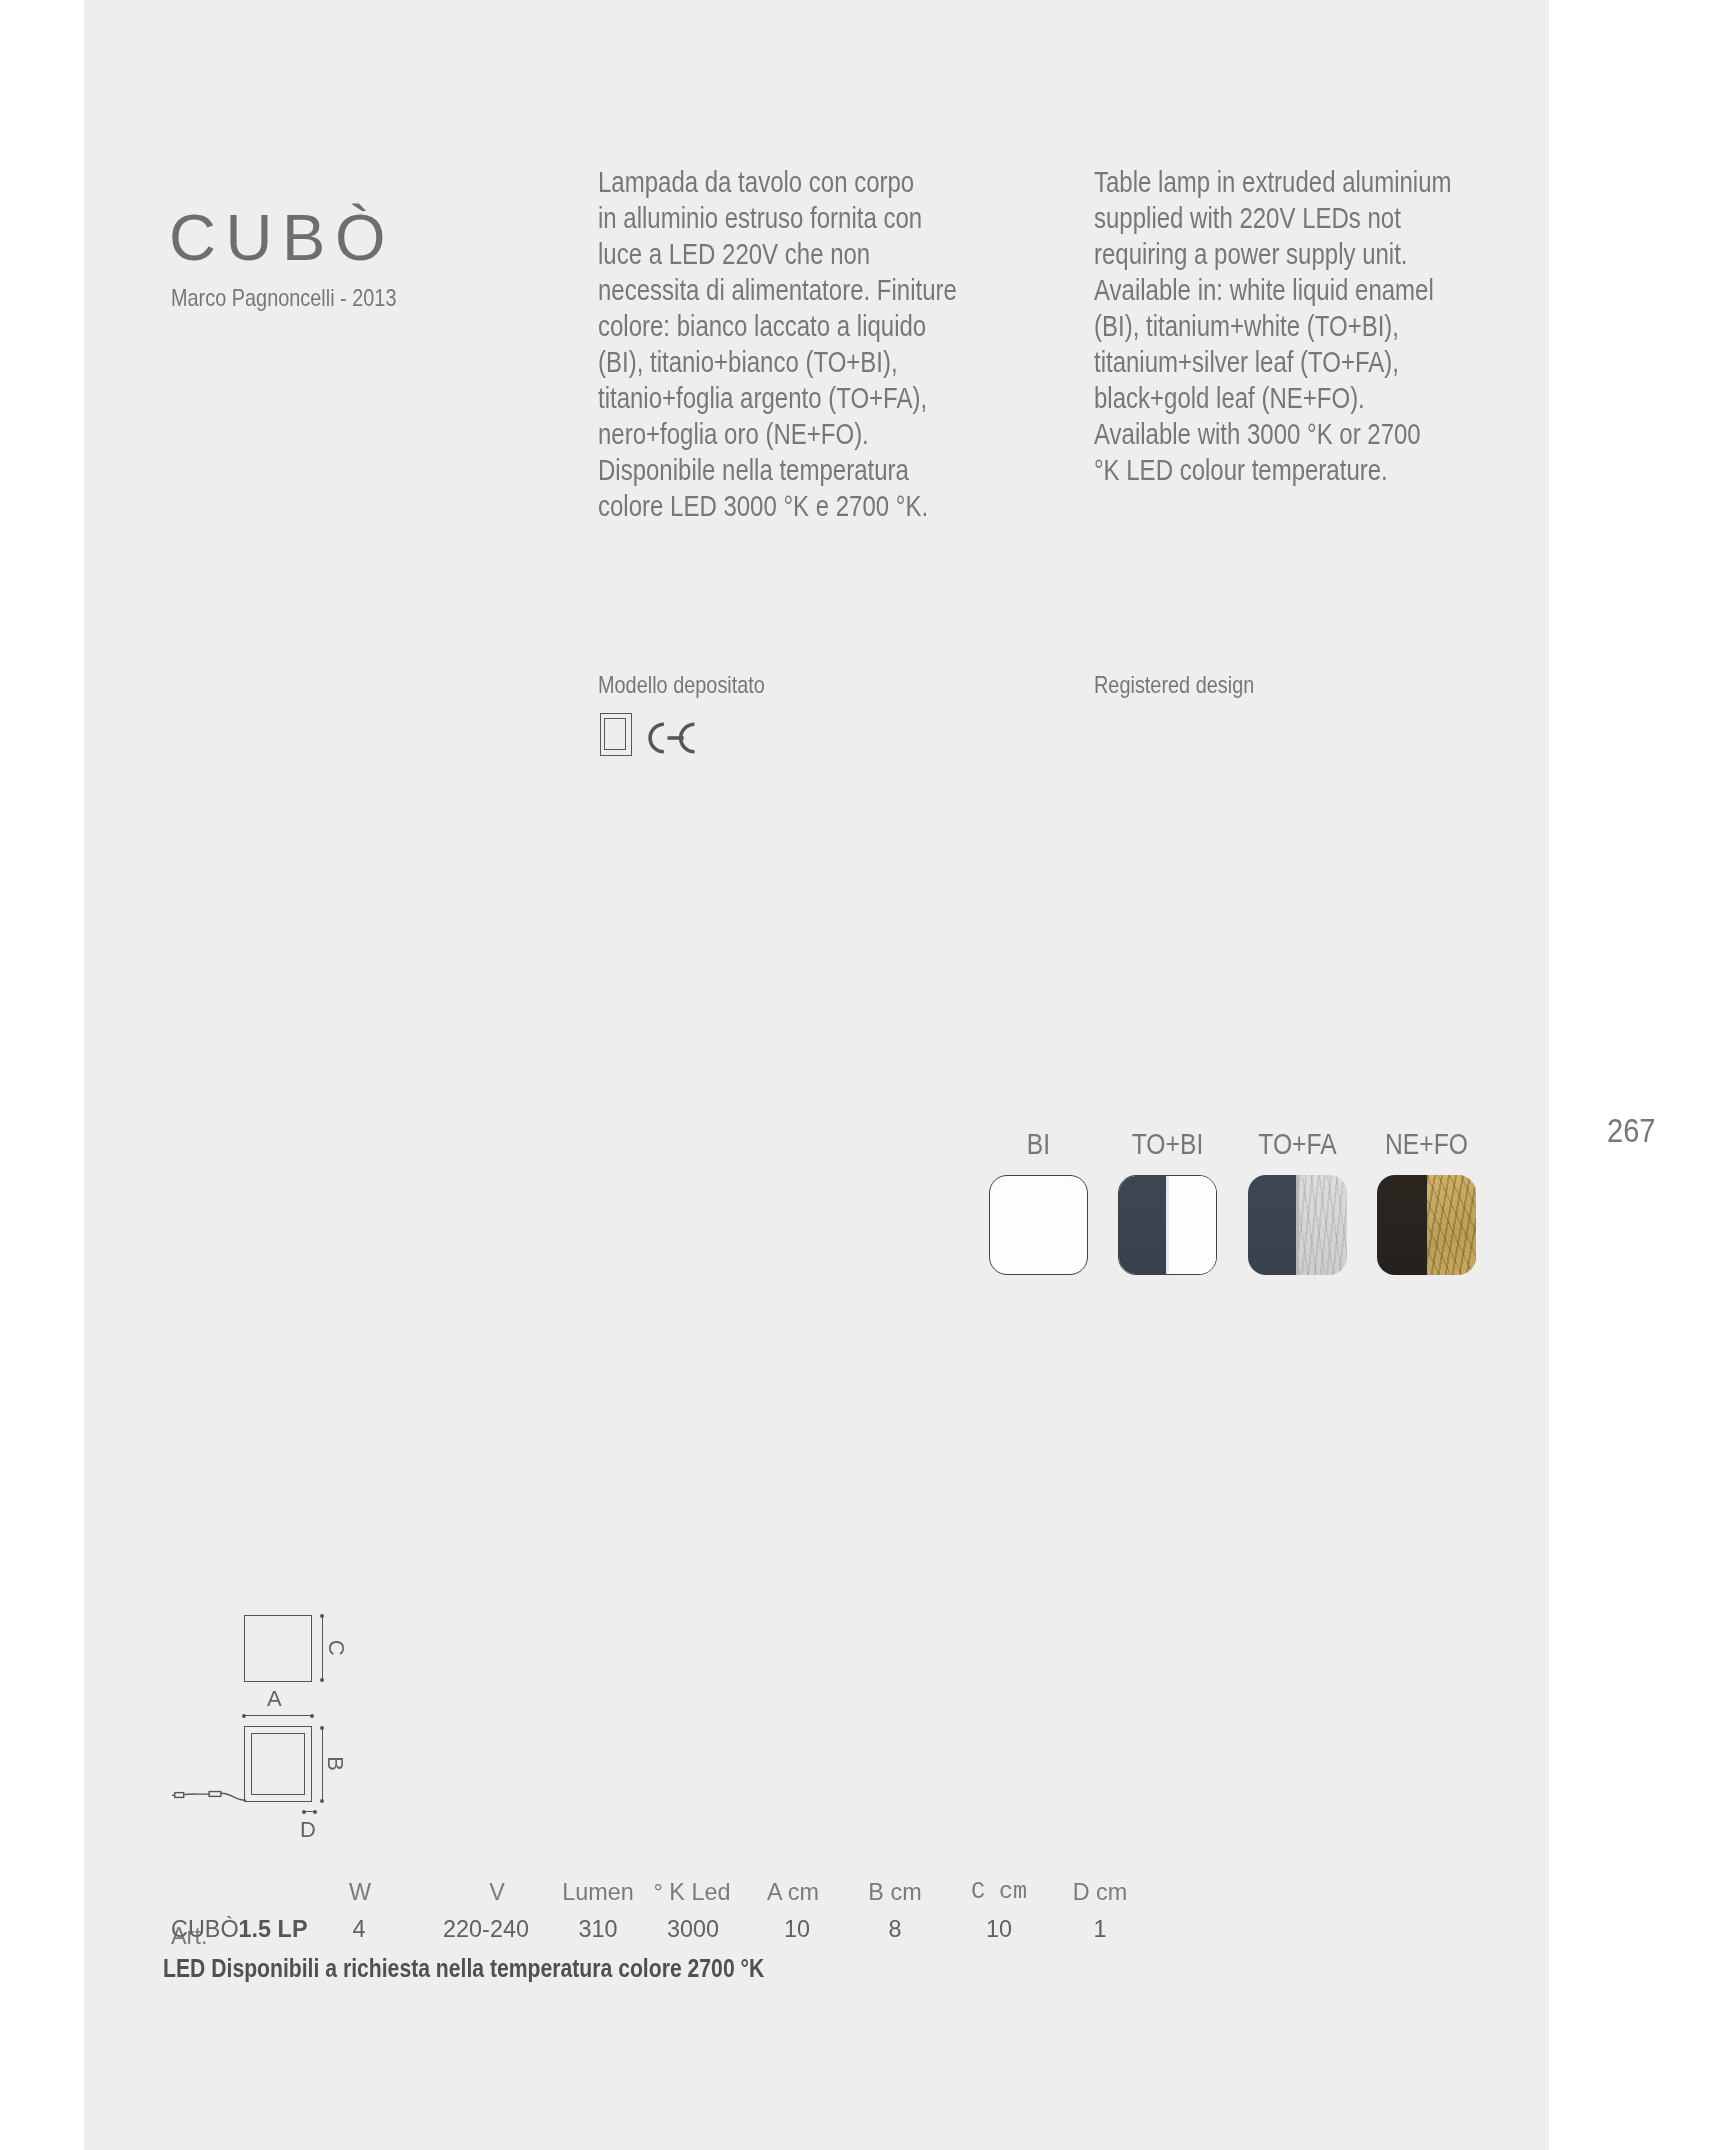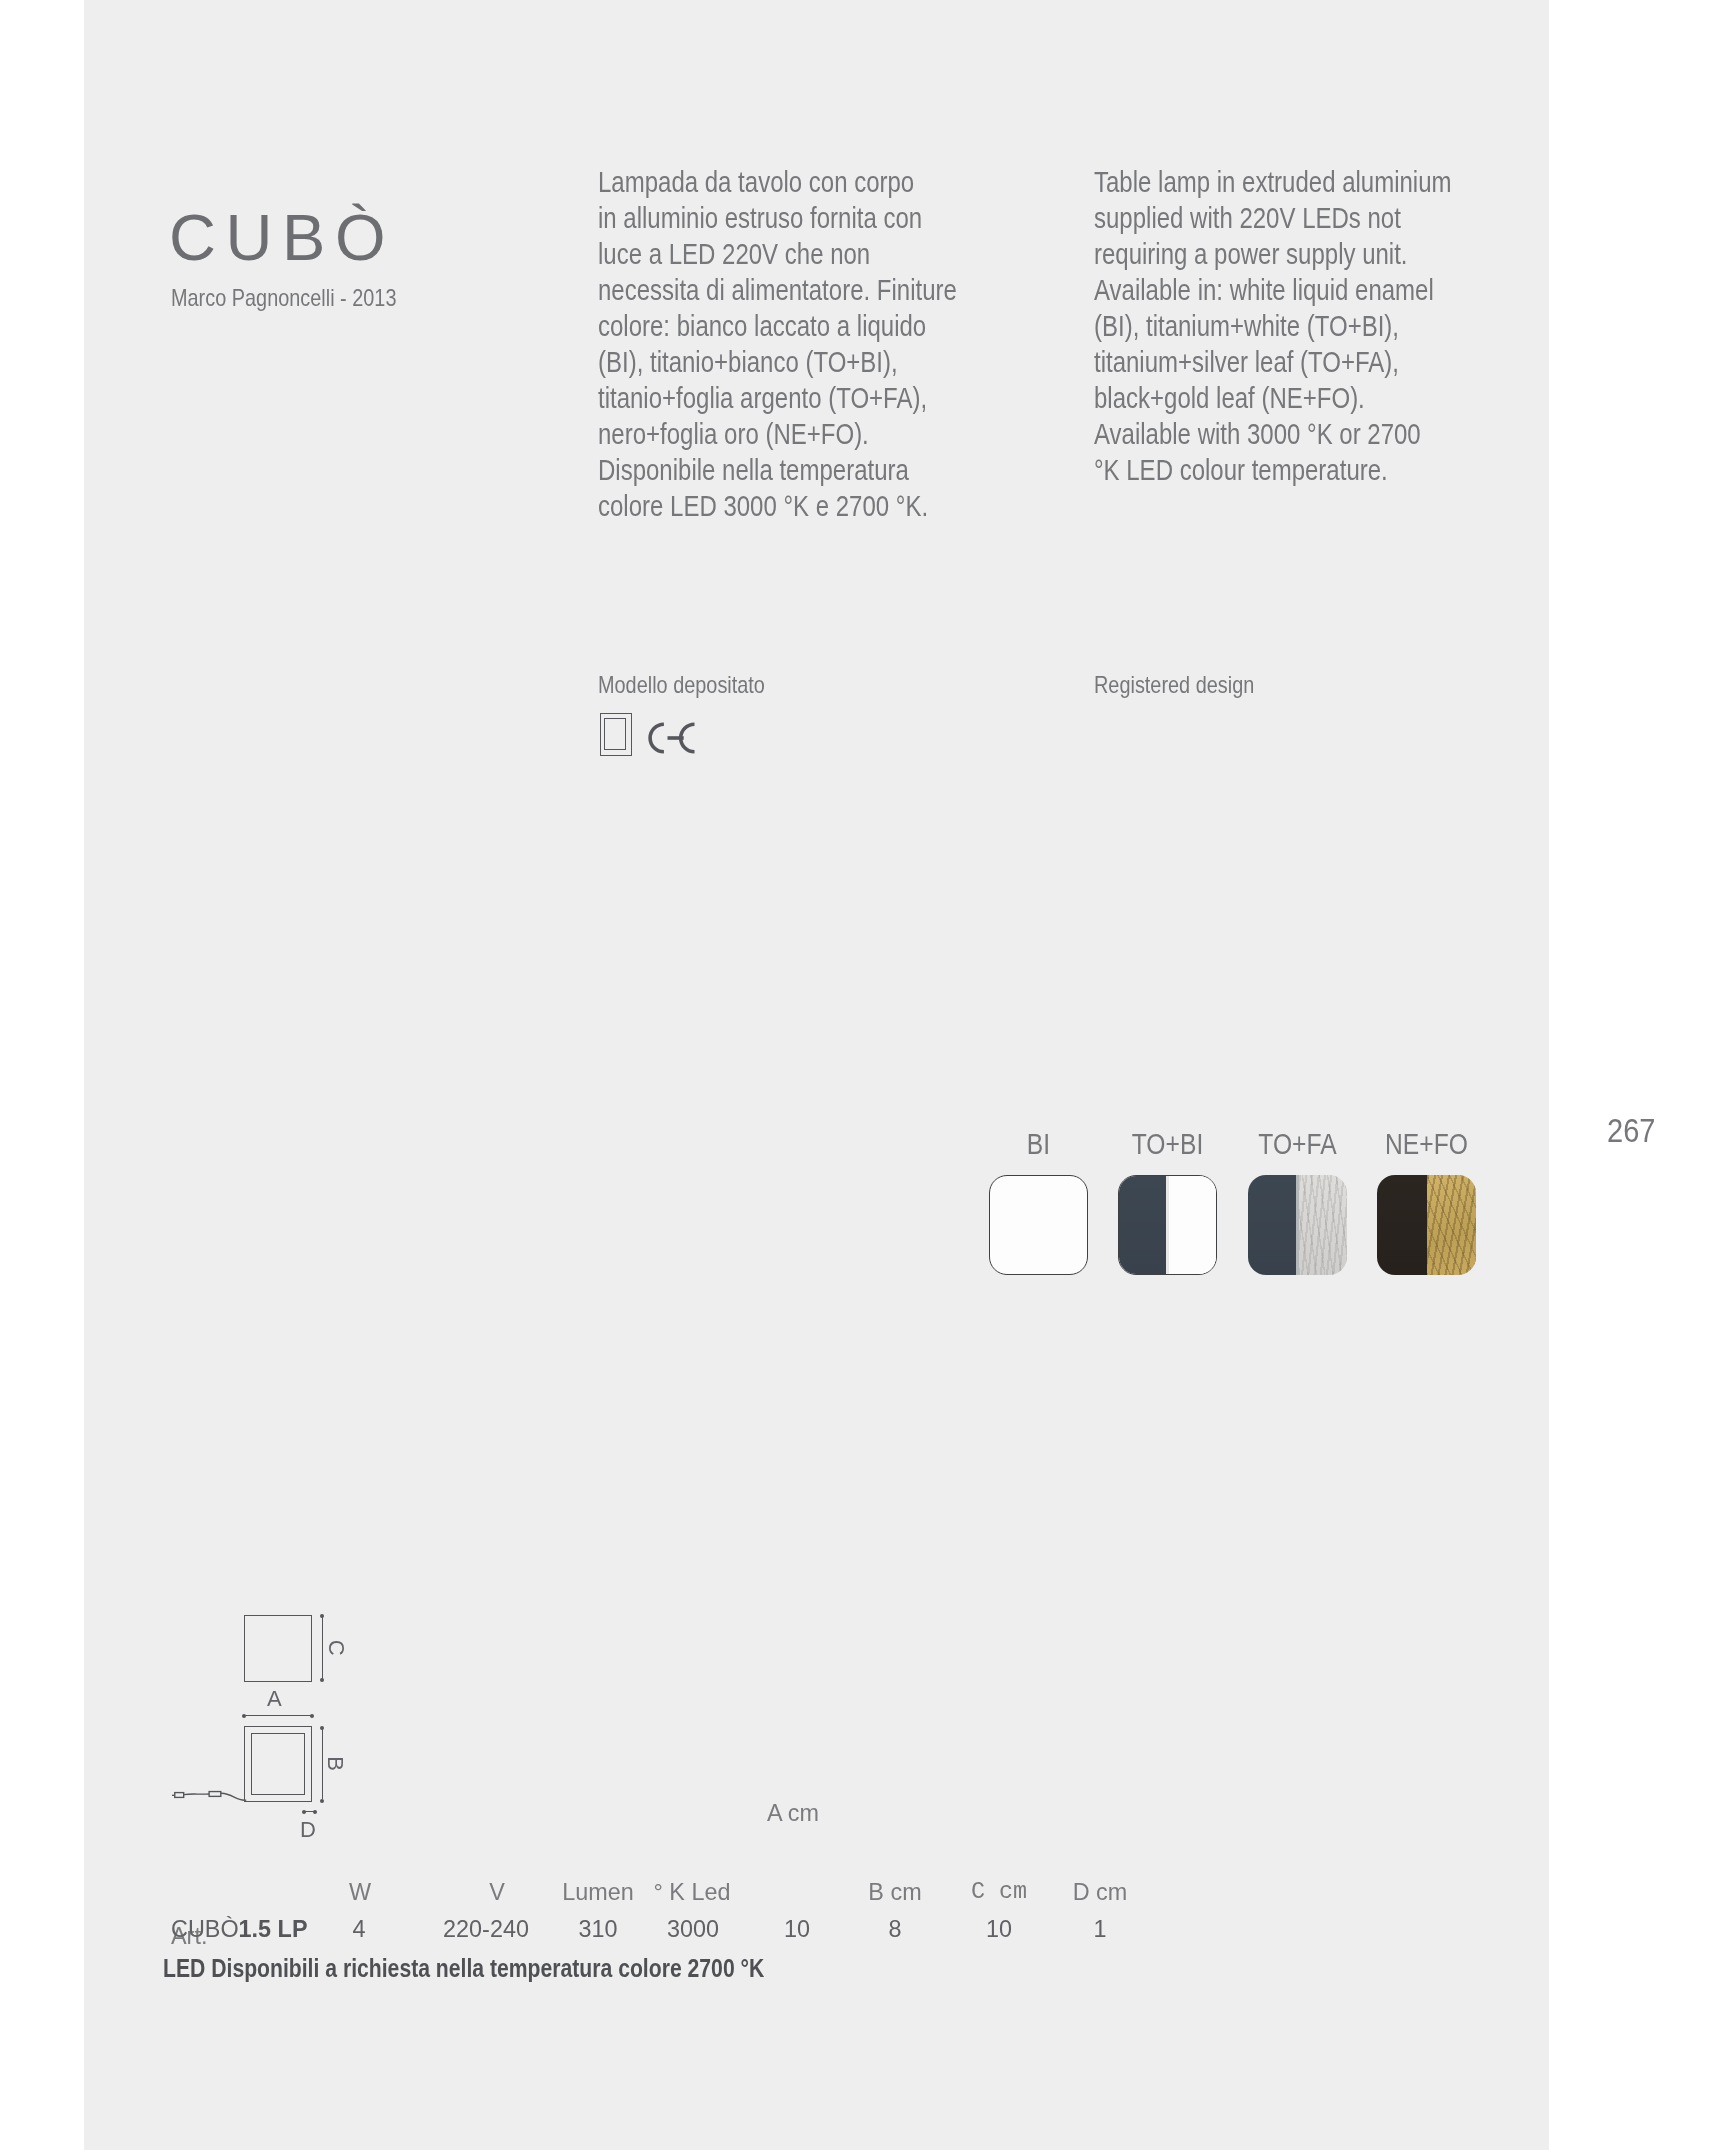--- a/index.html
+++ b/index.html
@@ -168,21 +168,21 @@
   <div class="abs dot" style="left:302px;top:1810px;"></div>
   <div class="abs dot" style="left:313px;top:1810px;"></div>
   <div class="abs dlabel" style="left:300px;top:1818px;">D</div>
 
   <div>
     <div class="abs th" style="left:171px;top:1879px;margin-top:44px;">Art.</div>
     <div class="abs th center" style="left:360px;top:1879px;">W</div>
     <div class="abs th center" style="left:497px;top:1879px;">V</div>
     <div class="abs th center" style="left:598px;top:1879px;">Lumen</div>
     <div class="abs th center" style="left:692px;top:1879px;">° K Led</div>
-    <div class="abs th center" style="left:793px;top:1800px;">A cm</div>
+    <div class="abs th center" style="left:793px;top:1879px;">A cm</div>
     <div class="abs th center" style="left:895px;top:1879px;text-align:center;">B cm</div>
     <div class="abs th center" style="left:999px;top:1879px;font-family:Liberation Mono, monospace;">C cm</div>
     <div class="abs th center" style="left:1100px;top:1879px;">D cm</div>
 
     <div class="abs td" style="left:171px;top:1916px;"><span>CUBÒ</span><span class="art-bold">1.5 LP</span></div>
     <div class="abs td center" style="left:359px;top:1916px;">4</div>
     <div class="abs td center" style="left:486px;top:1916px;">220-240</div>
     <div class="abs td center" style="left:598px;top:1916px;">310</div>
     <div class="abs td center" style="left:693px;top:1916px;">3000</div>
     <div class="abs td center" style="left:797px;top:1916px;">10</div>

